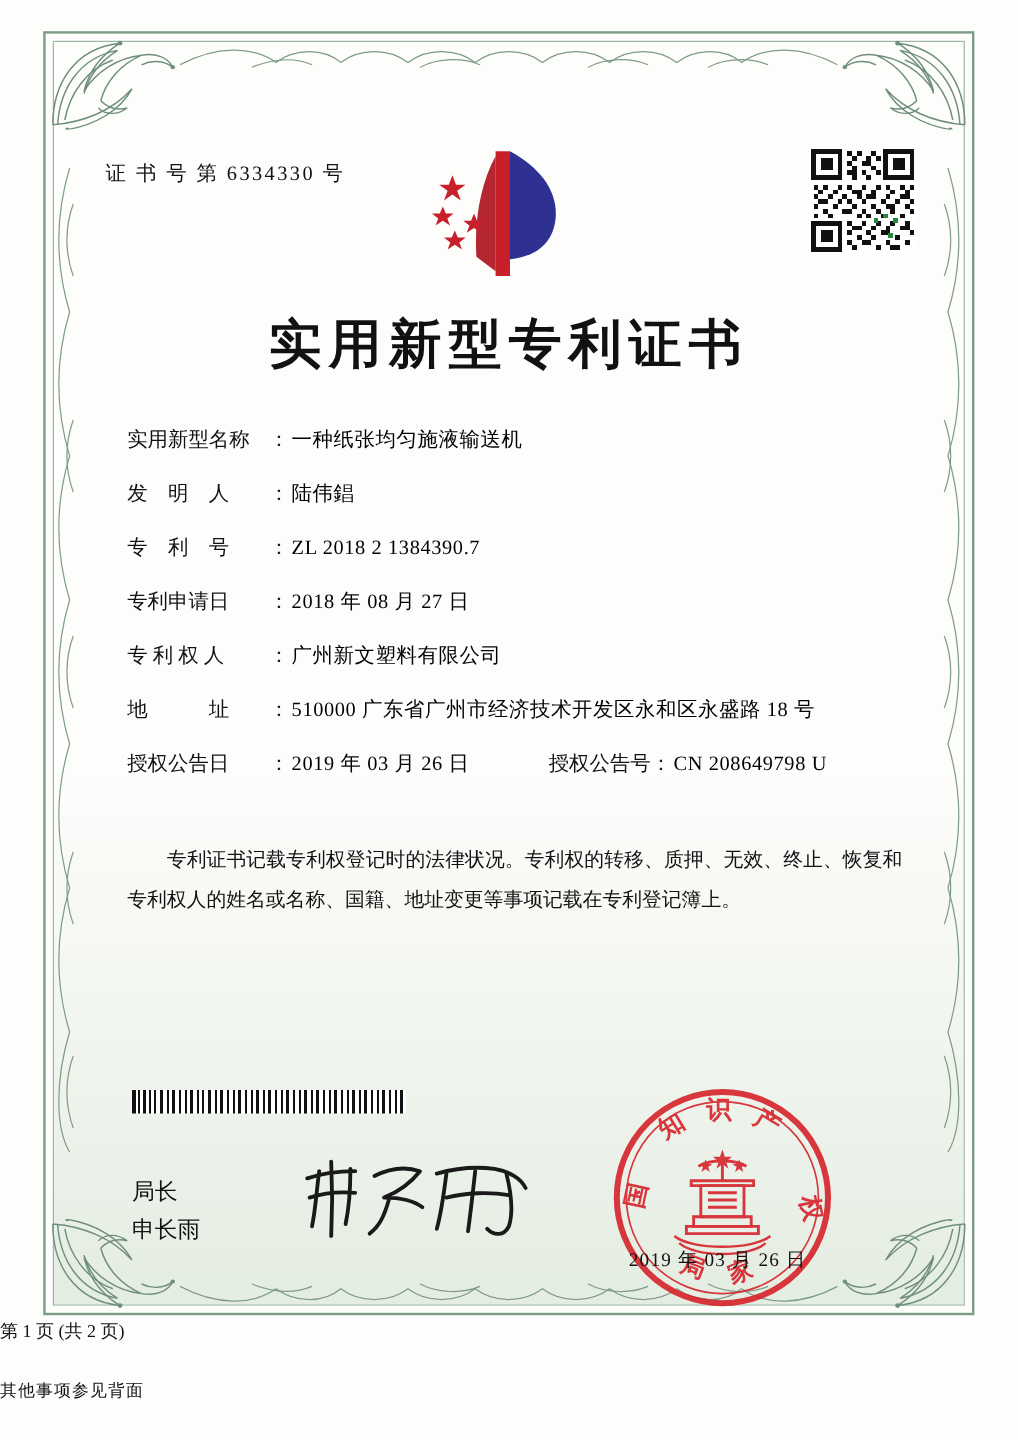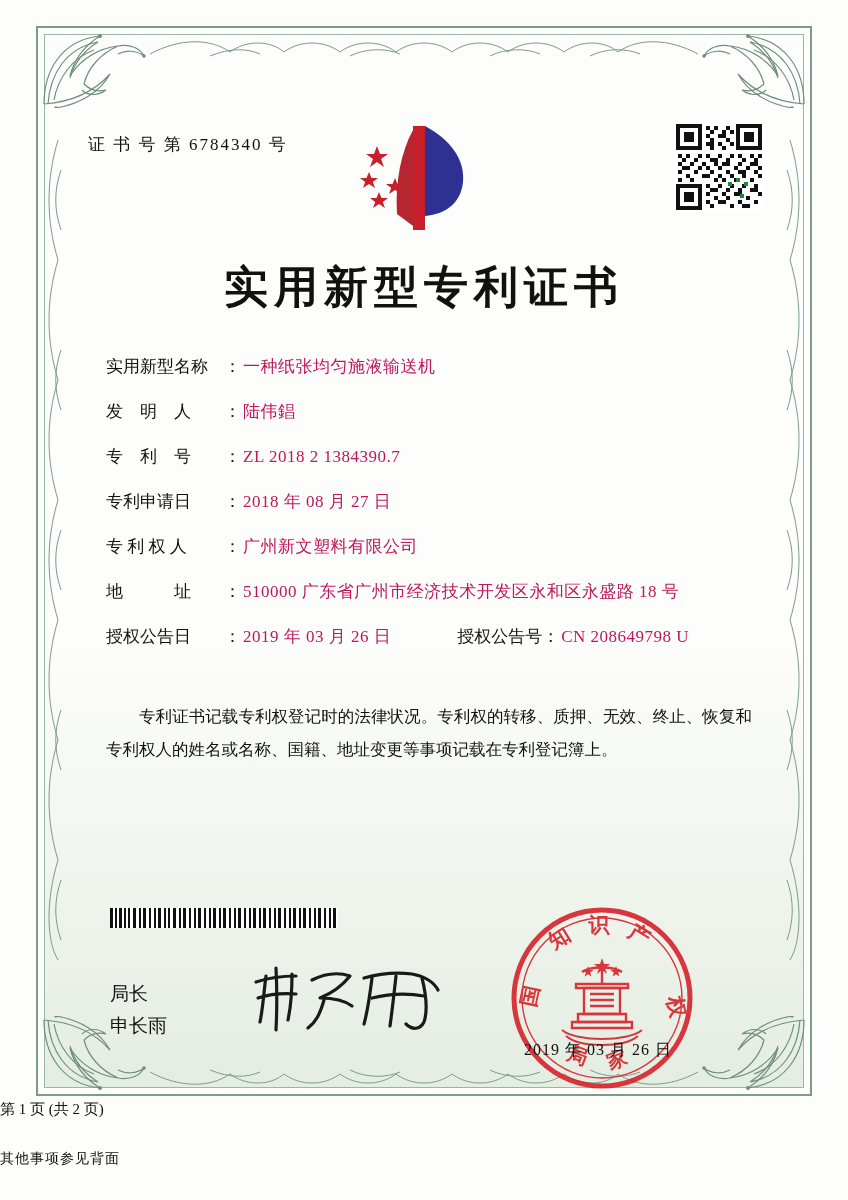--- a/index.html
+++ b/index.html
@@ -148,21 +148,21 @@
     display: inline-block;
     color: #111;
   }
   .field-label.w-plain {
     width: 118px;
   }
   .field-colon {
     margin: 0 2px 0 0;
   }
   .field-value {
-    color: #be185d;
+    color: #000000;
     letter-spacing: 0.5px;
   }
   .field-row.two-col {
     margin-bottom: 26px;
   }
   .second-label {
     margin-left: 66px;
   }
 
   
@@ -352,21 +352,21 @@
   </div>
   <div class="edge-right">
     <svg viewBox="0 0 24 820" preserveAspectRatio="none" xmlns="http://www.w3.org/2000/svg">
       <g fill="none" stroke="#7d9b86" stroke-width="1">
         <path d="M18 0 C6 40 6 80 18 120 C6 160 6 200 18 240 C6 280 6 320 18 360 C6 400 6 440 18 480 C6 520 6 560 18 600 C6 640 6 680 18 720 C6 760 6 800 18 820"></path>
         <path d="M21 30 C14 50 14 70 21 90 M21 210 C14 230 14 250 21 270 M21 390 C14 410 14 430 21 450 M21 570 C14 590 14 610 21 630 M21 740 C14 760 14 780 21 800"></path>
       </g>
     </svg>
   </div>
 
-  <div id="cert-number">证 书 号 第 6784340 号</div>
+  <div id="cert-number">证 书 号 第 6334330 号</div>
 
   <div id="emblem">
     <svg viewBox="0 0 130 118" xmlns="http://www.w3.org/2000/svg">
       <path d="M70 8 L70 112 L58 112 L58 8 Z" fill="#c8202a"></path>
       <path d="M70 8 C96 22 110 42 108 64 C106 84 92 96 70 98 Z" fill="#2f3192"></path>
       <path d="M58 12 C46 34 40 64 42 96 L58 108 Z" fill="#b0141e" opacity="0.92"></path>
       <g fill="#c8202a">
         <polygon points="22,28 25,36 33,36 26,41 29,49 22,44 15,49 18,41 11,36 19,36"></polygon>
         <polygon points="14,54 16.5,60 23,60 17.8,64 20,70 14,66 8,70 10.2,64 5,60 11.5,60"></polygon>
         <polygon points="24,74 26.5,80 33,80 27.8,84 30,90 24,86 18,90 20.2,84 15,80 21.5,80"></polygon>

